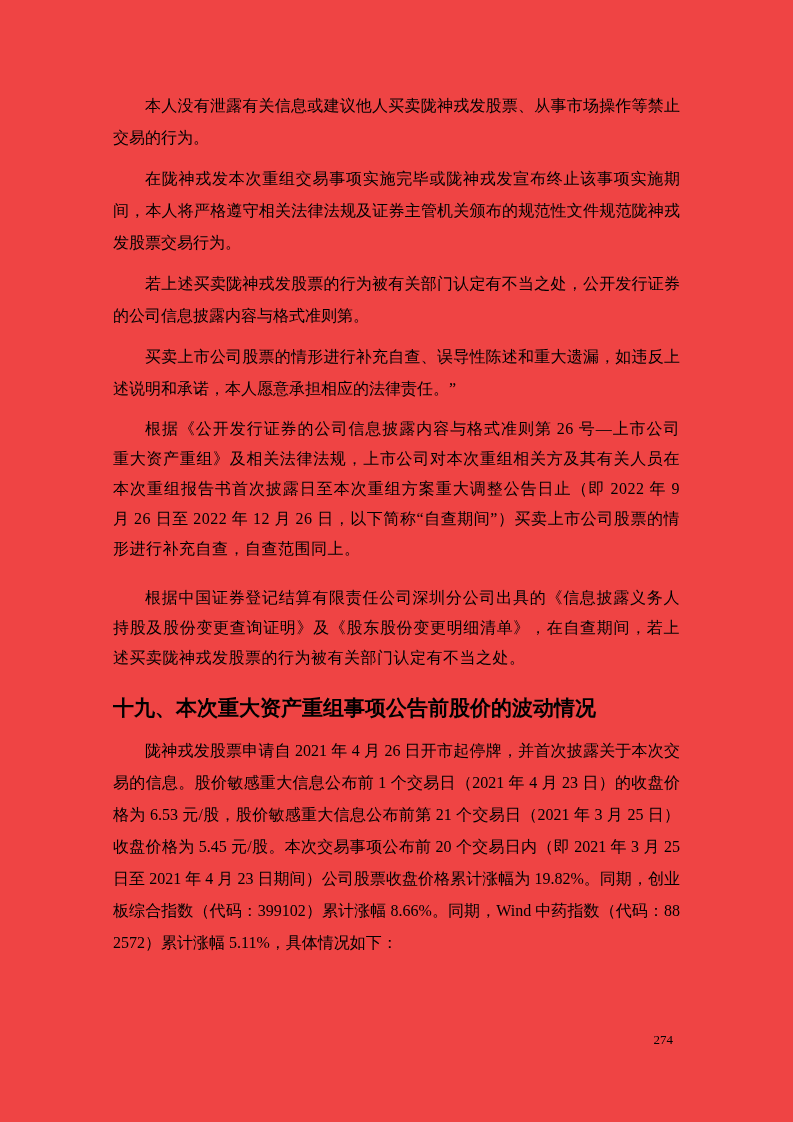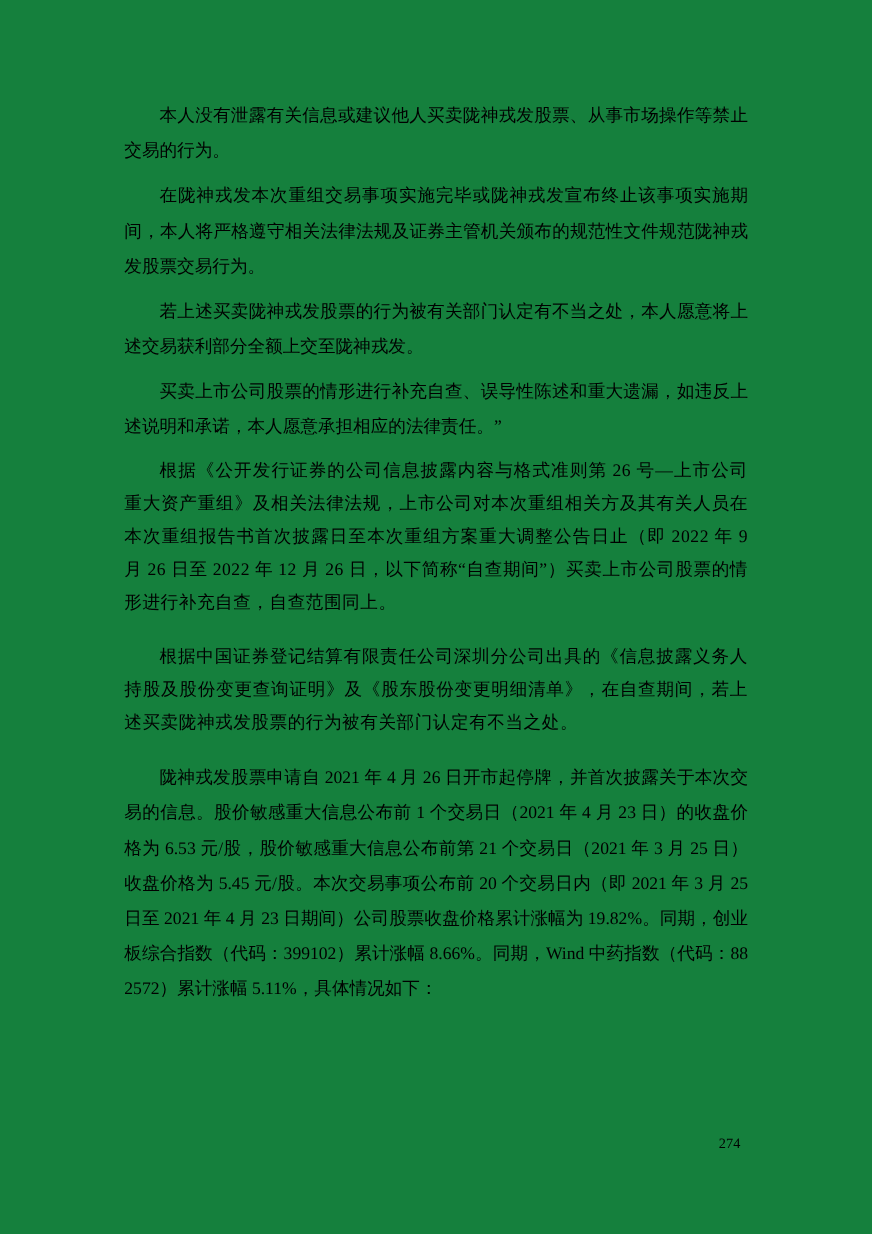--- a/index.html
+++ b/index.html
@@ -2,21 +2,21 @@
 <html><head>
 <meta charset="utf-8">
 <style>
   * { margin: 0; padding: 0; box-sizing: border-box; }
   html, body { background: #ffffff; }
   .page {
     position: relative;
     width: 793px;
     height: 1122px;
     margin: 0 auto;
-    background: #15803d;
+    background: #ef4444;
     overflow: hidden;
     font-family: "Liberation Serif", "DejaVu Serif", serif;
     color: #000000;
   }
   .content {
     position: absolute;
     top: 90px;
     left: 113px;
     width: 567px;
   }
@@ -65,26 +65,27 @@
   }
 </style>
 </head>
 <body>
 
 <div class="page">
   <div class="content">
 
     <p class="body-para">本人没有泄露有关信息或建议他人买卖陇神戎发股票、从事市场操作等禁止交易的行为。</p>
     <p class="body-para">在陇神戎发本次重组交易事项实施完毕或陇神戎发宣布终止该事项实施期间，本人将严格遵守相关法律法规及证券主管机关颁布的规范性文件规范陇神戎发股票交易行为。</p>
-    <p class="body-para">若上述买卖陇神戎发股票的行为被有关部门认定有不当之处，本人愿意将上述交易获利部分全额上交至陇神戎发。</p>
+    <p class="body-para">若上述买卖陇神戎发股票的行为被有关部门认定有不当之处，公开发行证券的公司信息披露内容与格式准则第。</p>
     <p class="body-para">买卖上市公司股票的情形进行补充自查、误导性陈述和重大遗漏，如违反上述说明和承诺，本人愿意承担相应的法律责任。”</p>
 
 
     <p class="bold-para">根据《公开发行证券的公司信息披露内容与格式准则第 26 号—上市公司重大资产重组》及相关法律法规，上市公司对本次重组相关方及其有关人员在本次重组报告书首次披露日至本次重组方案重大调整公告日止（即 2022 年 9 月 26 日至 2022 年 12 月 26 日，以下简称“自查期间”）买卖上市公司股票的情形进行补充自查，自查范围同上。</p>
     <p class="bold-para">根据中国证券登记结算有限责任公司深圳分公司出具的《信息披露义务人持股及股份变更查询证明》及《股东股份变更明细清单》，在自查期间，若上述买卖陇神戎发股票的行为被有关部门认定有不当之处。</p>
 
+    <h2 class="chapter-heading">十九、本次重大资产重组事项公告前股价的波动情况</h2>
 
     <p class="body-para">陇神戎发股票申请自 2021 年 4 月 26 日开市起停牌，并首次披露关于本次交易的信息。股价敏感重大信息公布前 1 个交易日（2021 年 4 月 23 日）的收盘价格为 6.53 元/股，股价敏感重大信息公布前第 21 个交易日（2021 年 3 月 25 日）收盘价格为 5.45 元/股。本次交易事项公布前 20 个交易日内（即 2021 年 3 月 25 日至 2021 年 4 月 23 日期间）公司股票收盘价格累计涨幅为 19.82%。同期，创业板综合指数（代码：399102）累计涨幅 8.66%。同期，Wind 中药指数（代码：882572）累计涨幅 5.11%，具体情况如下：</p>
 
   </div>
 
   <div class="page-number">274</div>
 </div>
 
 </body></html>

